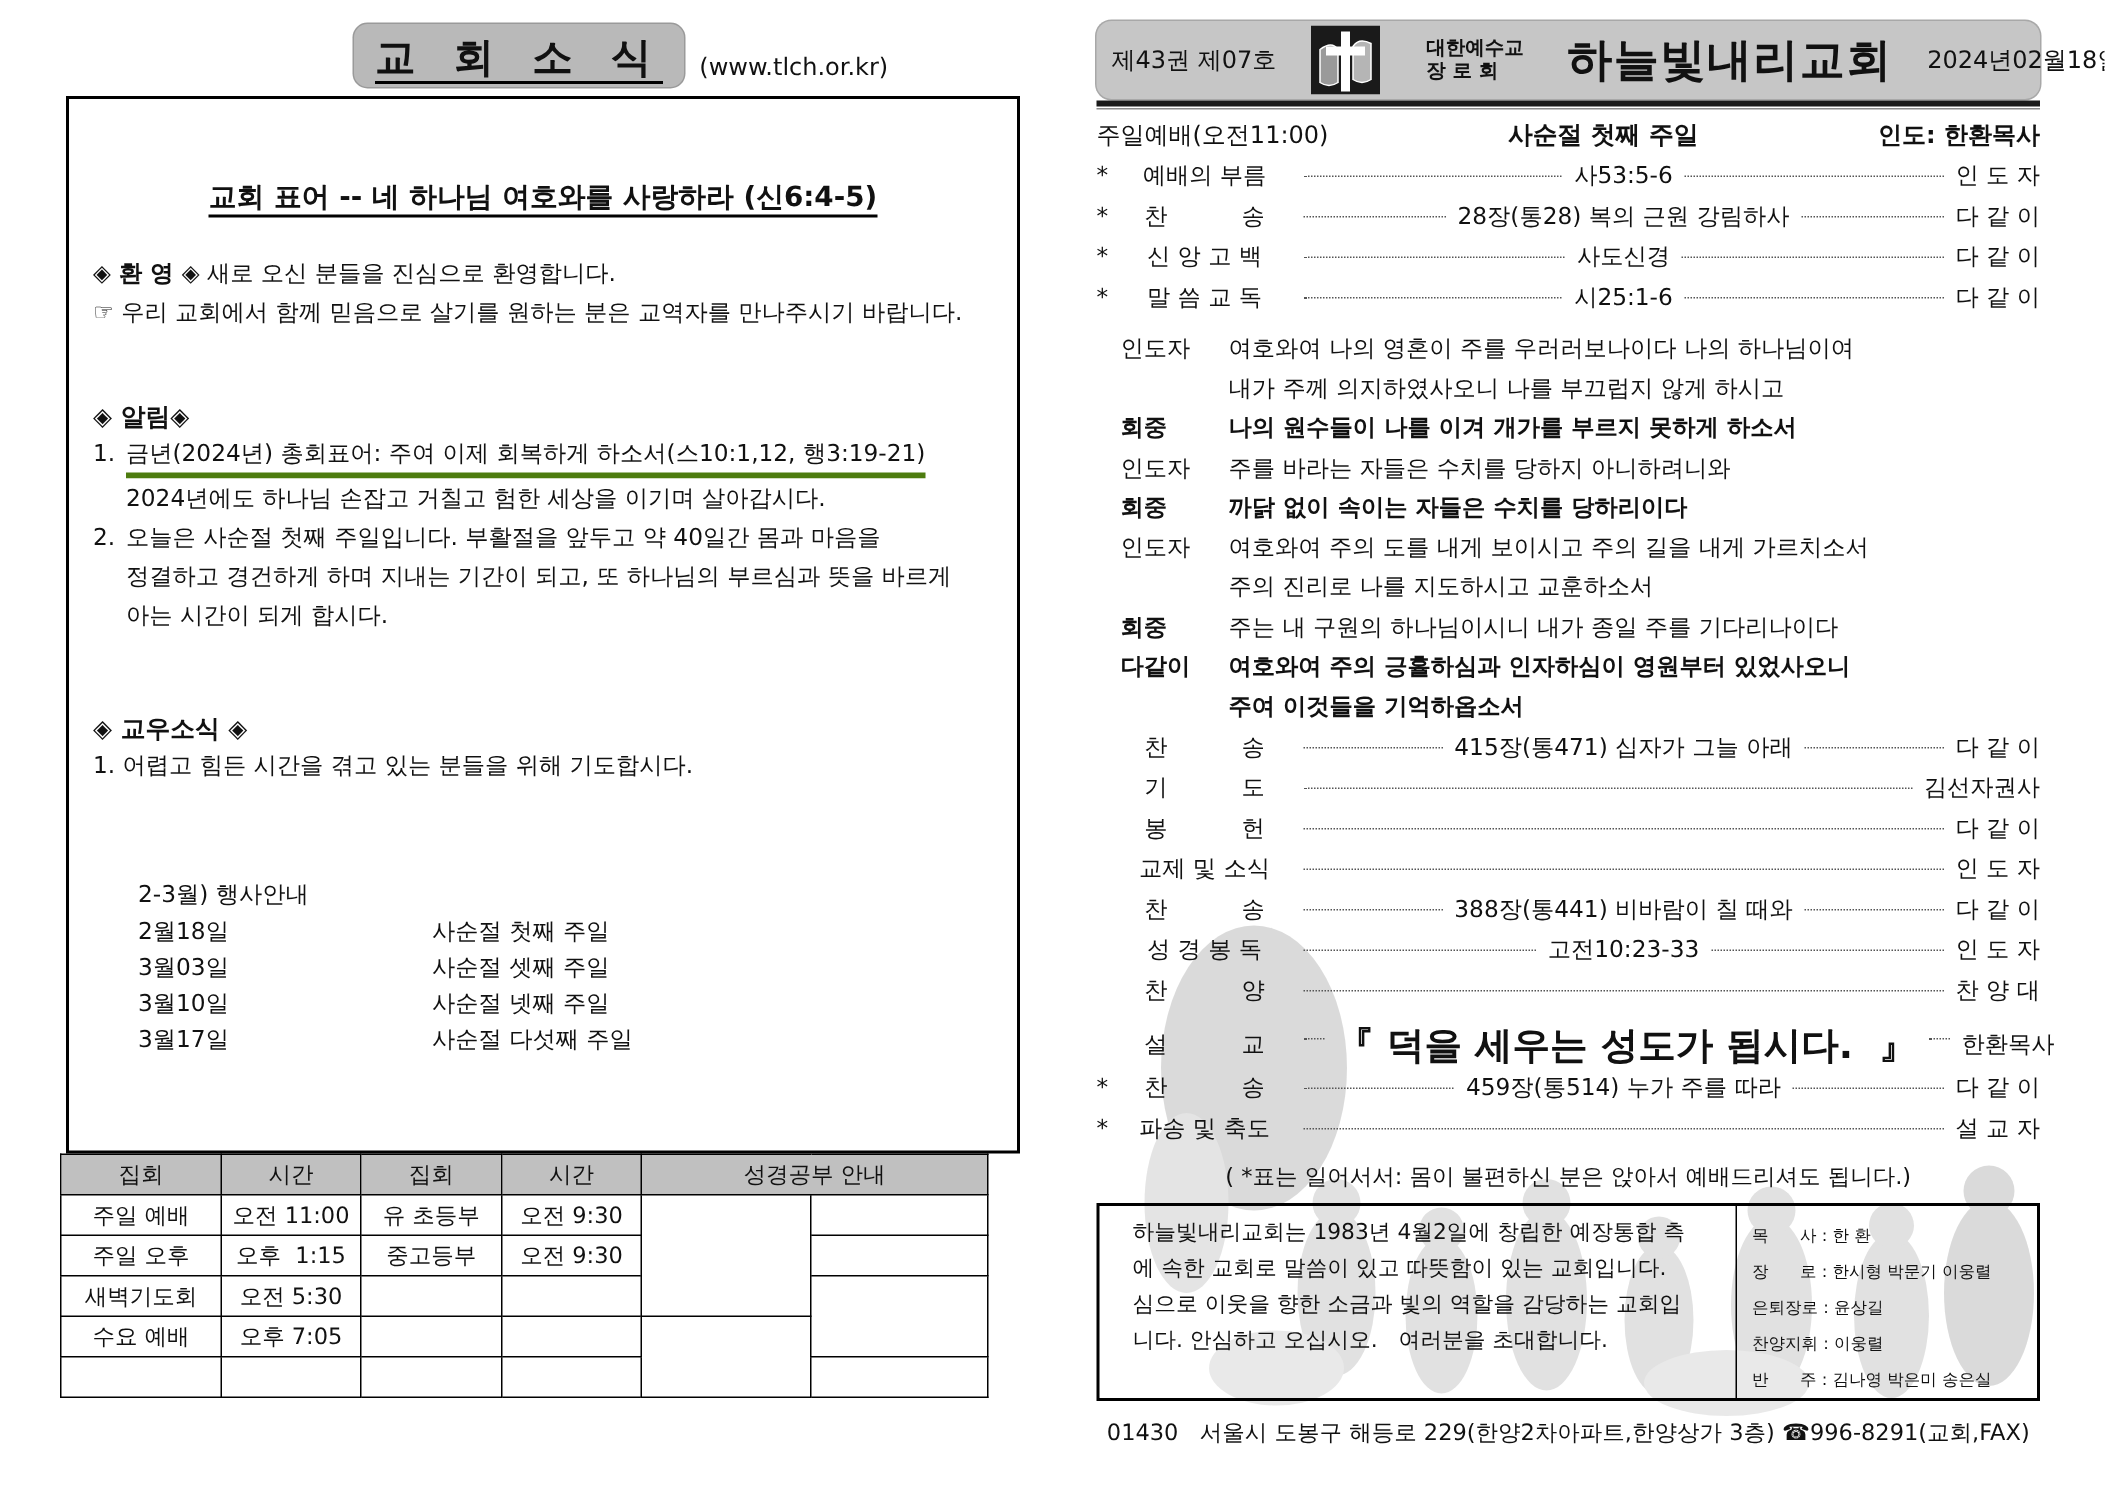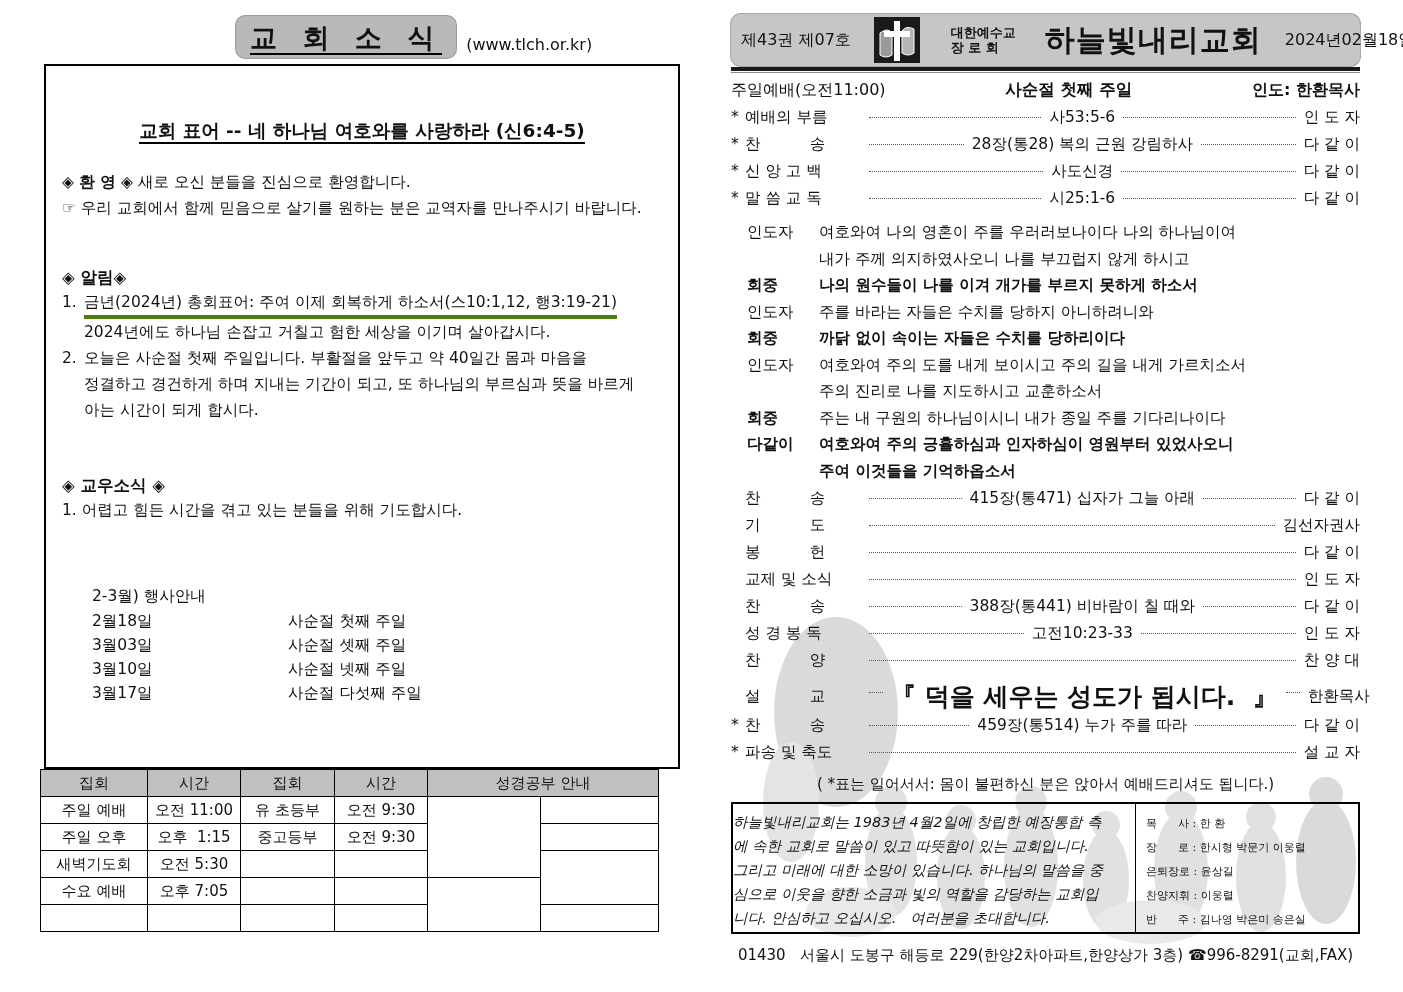--- a/index.html
+++ b/index.html
@@ -43,33 +43,33 @@
   .rp-denom{font-size:13px;font-weight:bold;line-height:15px;white-space:pre;margin-right:6px;}
   .rp-church{font-size:30px;font-weight:bold;letter-spacing:1px;white-space:nowrap;}
   .rp-date{font-size:16px;white-space:pre;margin-left:auto;}
   .rp-rule{border-top:4px solid #1a1a1a;border-bottom:1px solid #8a8a8a;height:1px;margin-top:1px;}
   .rp-subheader{display:flex;align-items:flex-end;font-size:16px;margin-top:4px;height:24px;}
   .rp-sub-c{flex:1;text-align:center;font-weight:bold;font-size:16.5px;}
   .rp-sub-r{font-weight:bold;}
   .order{margin-top:6px;}
   .order-row{display:flex;align-items:baseline;height:27px;font-size:15.5px;}
   .star{width:14px;flex:none;}
-  .olabel{width:116px;flex:none;white-space:pre;}
+  .olabel{width:116px;flex:none;white-space:pre;text-align:center;}
   .dots{flex:1;border-bottom:1.5px dotted #555;transform:translateY(-4px);margin:0 8px;min-width:14px;}
   .ocenter{white-space:pre;}
   .oright{white-space:pre;}
   .sermon-row{height:38px;align-items:center;}
   .sermon-row .ocenter{font-size:25px;font-weight:bold;}
   .reading{margin:4px 0 4px 0;}
   .read-row{display:flex;font-size:15.5px;line-height:26.5px;}
   .speaker{width:72px;flex:none;padding-left:16px;white-space:pre;}
   .rtext{white-space:pre;overflow:hidden;}
   .note-line{font-size:15px;text-align:center;margin-top:6px;white-space:pre;}
   .info-box{border:2px solid #000;display:flex;margin-top:8px;height:128px;}
-  .info-left{width:398px;flex:none;border-right:1.5px solid #000;padding:6px 4px 0 0;font-size:14.5px;line-height:24px;font-style:italic;}
+  .info-left{width:398px;flex:none;border-right:1.5px solid #000;padding:6px 4px 0 22px;font-size:14.5px;line-height:24px;}
   .info-left div{white-space:pre;overflow:hidden;}
   .info-right{flex:1;padding:8px 0 0 10px;font-size:11px;line-height:24px;}
   .info-right div{white-space:pre;overflow:hidden;}
   .address{font-size:15px;text-align:center;margin-top:12px;white-space:pre;}
   .watermark{position:absolute;left:0;top:598px;z-index:0;opacity:0.55;}
 </style>
 </head>
 <body>
 
 <div class="page-left">
@@ -361,21 +361,20 @@
           <span class="oright">설 교 자</span>
         </div>
     </div>
 
     <div class="note-line">( *표는 일어서서: 몸이 불편하신 분은 앉아서 예배드리셔도 됩니다.)</div>
 
     <div class="info-box">
       <div class="info-left">
         <div>하늘빛내리교회는 1983년 4월2일에 창립한 예장통합 측</div>
         <div>에 속한 교회로 말씀이 있고 따뜻함이 있는 교회입니다.</div>
-        <div>그리고 미래에 대한 소망이 있습니다. 하나님의 말씀을 중</div>
         <div>심으로 이웃을 향한 소금과 빛의 역할을 감당하는 교회입</div>
         <div>니다. 안심하고 오십시오.   여러분을 초대합니다.</div>
       </div>
       <div class="info-right">
         <div>목      사 : 한 환</div>
         <div>장      로 : 한시형 박문기 이웅렬</div>
         <div>은퇴장로 : 윤상길</div>
         <div>찬양지휘 : 이웅렬</div>
         <div>반      주 : 김나영 박은미 송은실</div>
       </div>

